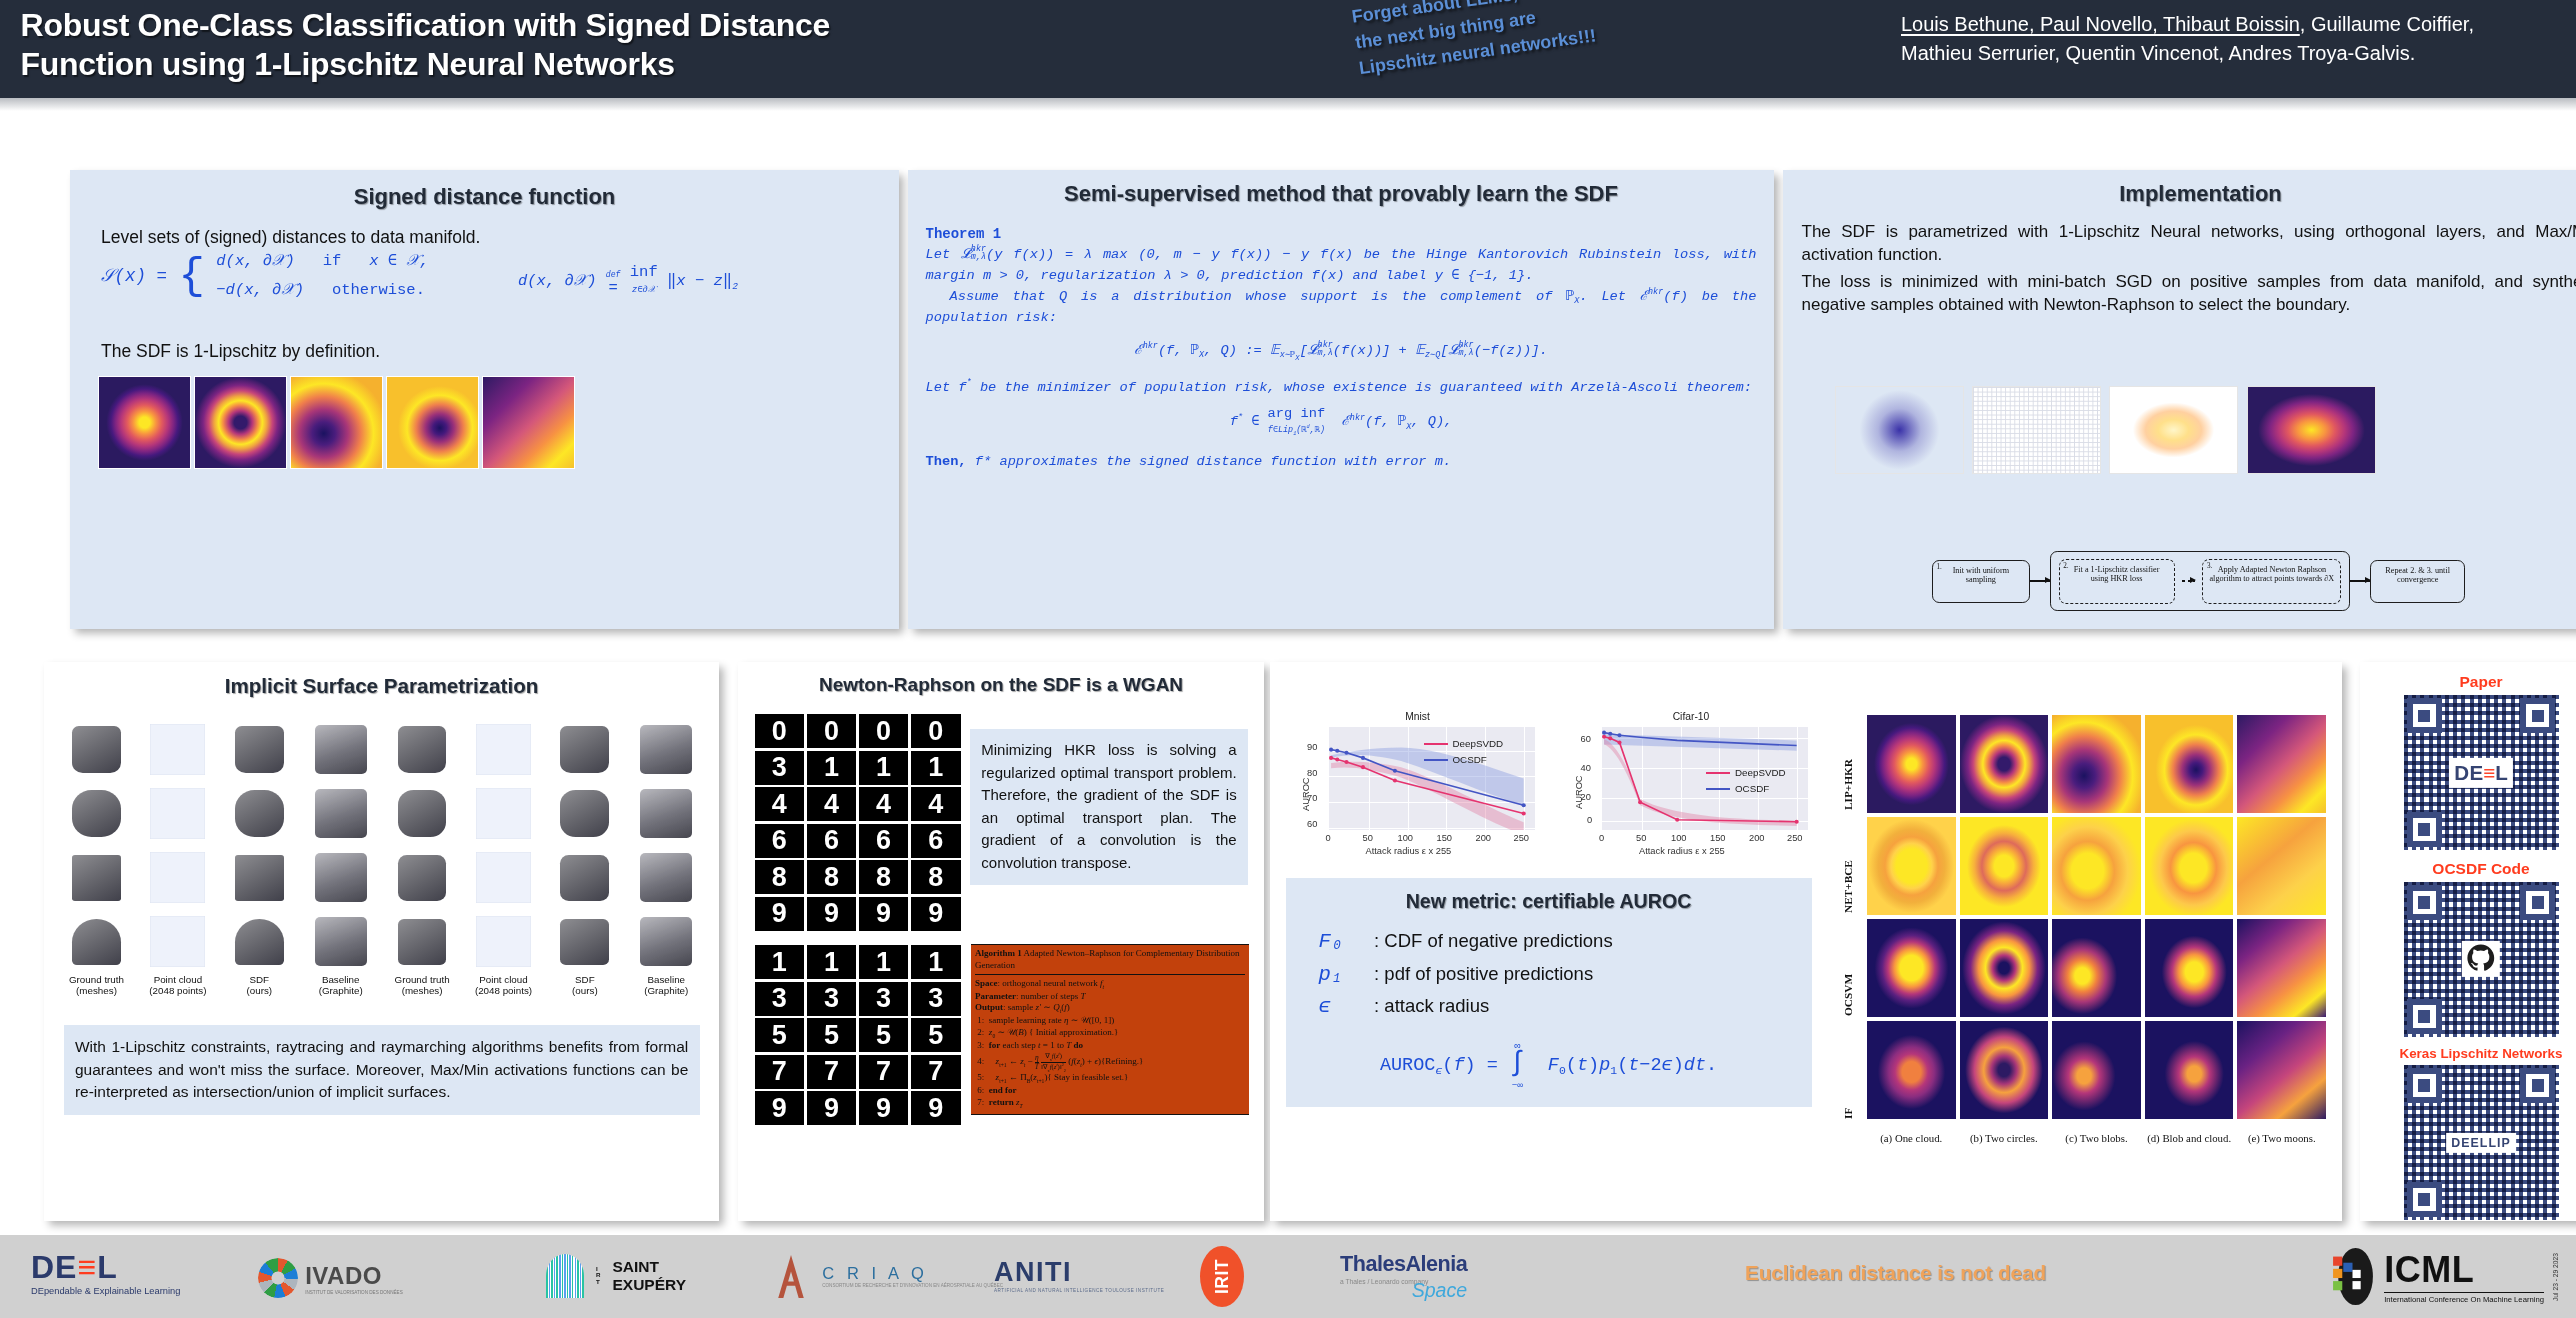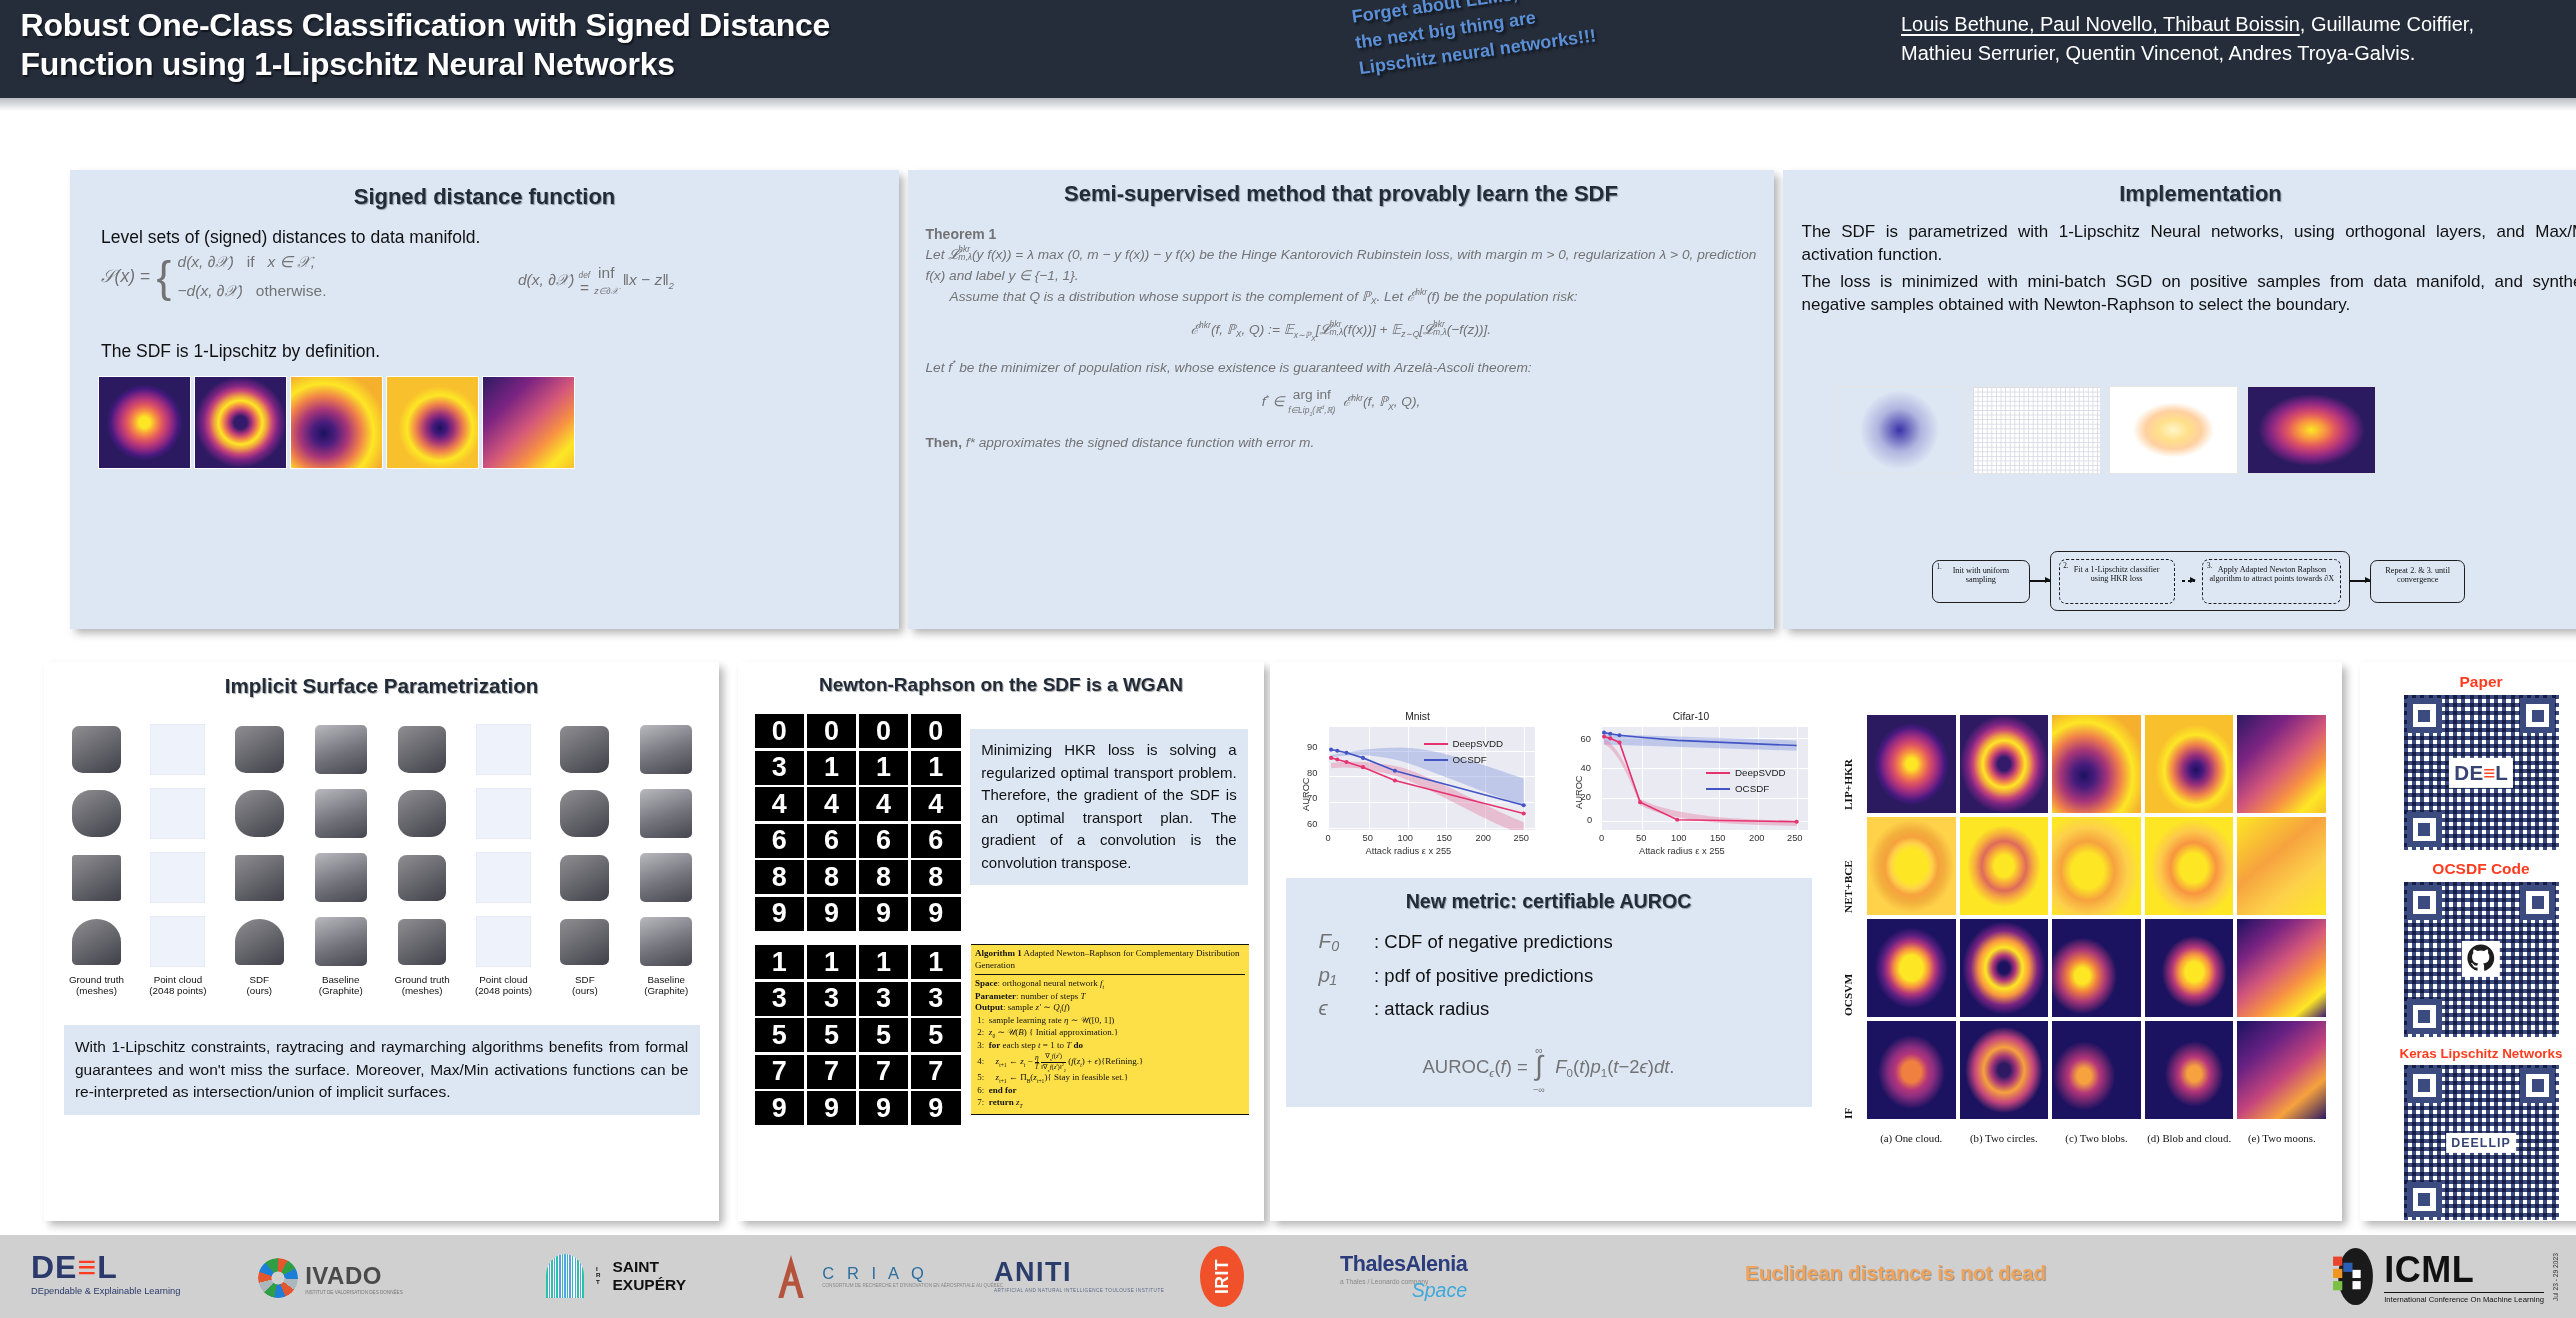--- a/index.html
+++ b/index.html
@@ -47,21 +47,21 @@
   .panel-title {
     text-align: center; font-weight: bold; color: #222b38;
     font-size: 22px; font-stretch: condensed;
     text-shadow: 1px 1px 1px rgba(0,0,0,.35);
   }
   .body-text { color: #111; font-size: 16px; line-height: 1.35; }
   .body-text.justified { text-align: justify; }
 
   
   .math {
-    font-family: Liberation Sans, sans-serif; color: #737373;
+    font-family: Liberation Mono, monospace; color: #1d4ed8;
   }
   .math-i { font-style: italic; }
   .sub { font-size: .62em; vertical-align: sub; }
   .sup { font-size: .62em; vertical-align: super; }
 
   
   .sdf-strip { display: flex; gap: 3.1px; }
   .sdf-tile { width: 93px; height: 93px; border: 1px solid #fff; }
   .t-cloud   { background: radial-gradient(ellipse 42% 42% at 50% 50%, #fde725 0%, #fde725 14%, #f89540 30%, #e1585f 46%, #b5367a 62%, #7e2482 76%, #46197e 88%, #2b1a60 100%); }
   .t-circles { background: radial-gradient(ellipse 50% 50% at 50% 50%, #331a6b 0%, #331a6b 14%, #b5367a 26%, #f58c46 38%, #fde725 48%, #f0a440 58%, #c7457a 70%, #7c2482 82%, #2d1a63 100%); }
@@ -98,21 +98,21 @@
   .mesh .rough { position:absolute; inset: 10% 16%; background: linear-gradient(160deg,#b3b3b8,#74747c 55%,#4b4b53); border-radius: 10%; filter: contrast(1.1); }
   .mesh-caption { font-size: 9.8px; text-align: center; color:#111; line-height: 1.15; font-stretch: condensed; }
 
   
   .digits { display:grid; grid-template-columns: repeat(4, 1fr); gap:2.6px; }
   .digit { background:#000; color:#fff; display:flex; align-items:center; justify-content:center;
            font-family:"Liberation Sans", sans-serif; font-size: 27px; font-weight: 600; height: 34px; }
 
   
   .algo {
-    background:#fde047; border-top: 1.5px solid #111; border-bottom: 1px solid #111;
+    background:#c2410c; border-top: 1.5px solid #111; border-bottom: 1px solid #111;
     font-family:"Liberation Serif", serif; font-size: 9px; color:#111; line-height:1.3;
     padding: 3.1px 4.1px 4.1px 4.1px;
   }
   .algo .rule { border-top: 0.8px solid #111; margin: 2.6px 0 2.6px 0; }
   .algo b { font-weight: bold; }
 
   
   .chart { position: relative; background:#fff; }
   .chart .plot { position:absolute; background:#eaeaf2; }
   .chart .gl { position:absolute; background:#fff; }

